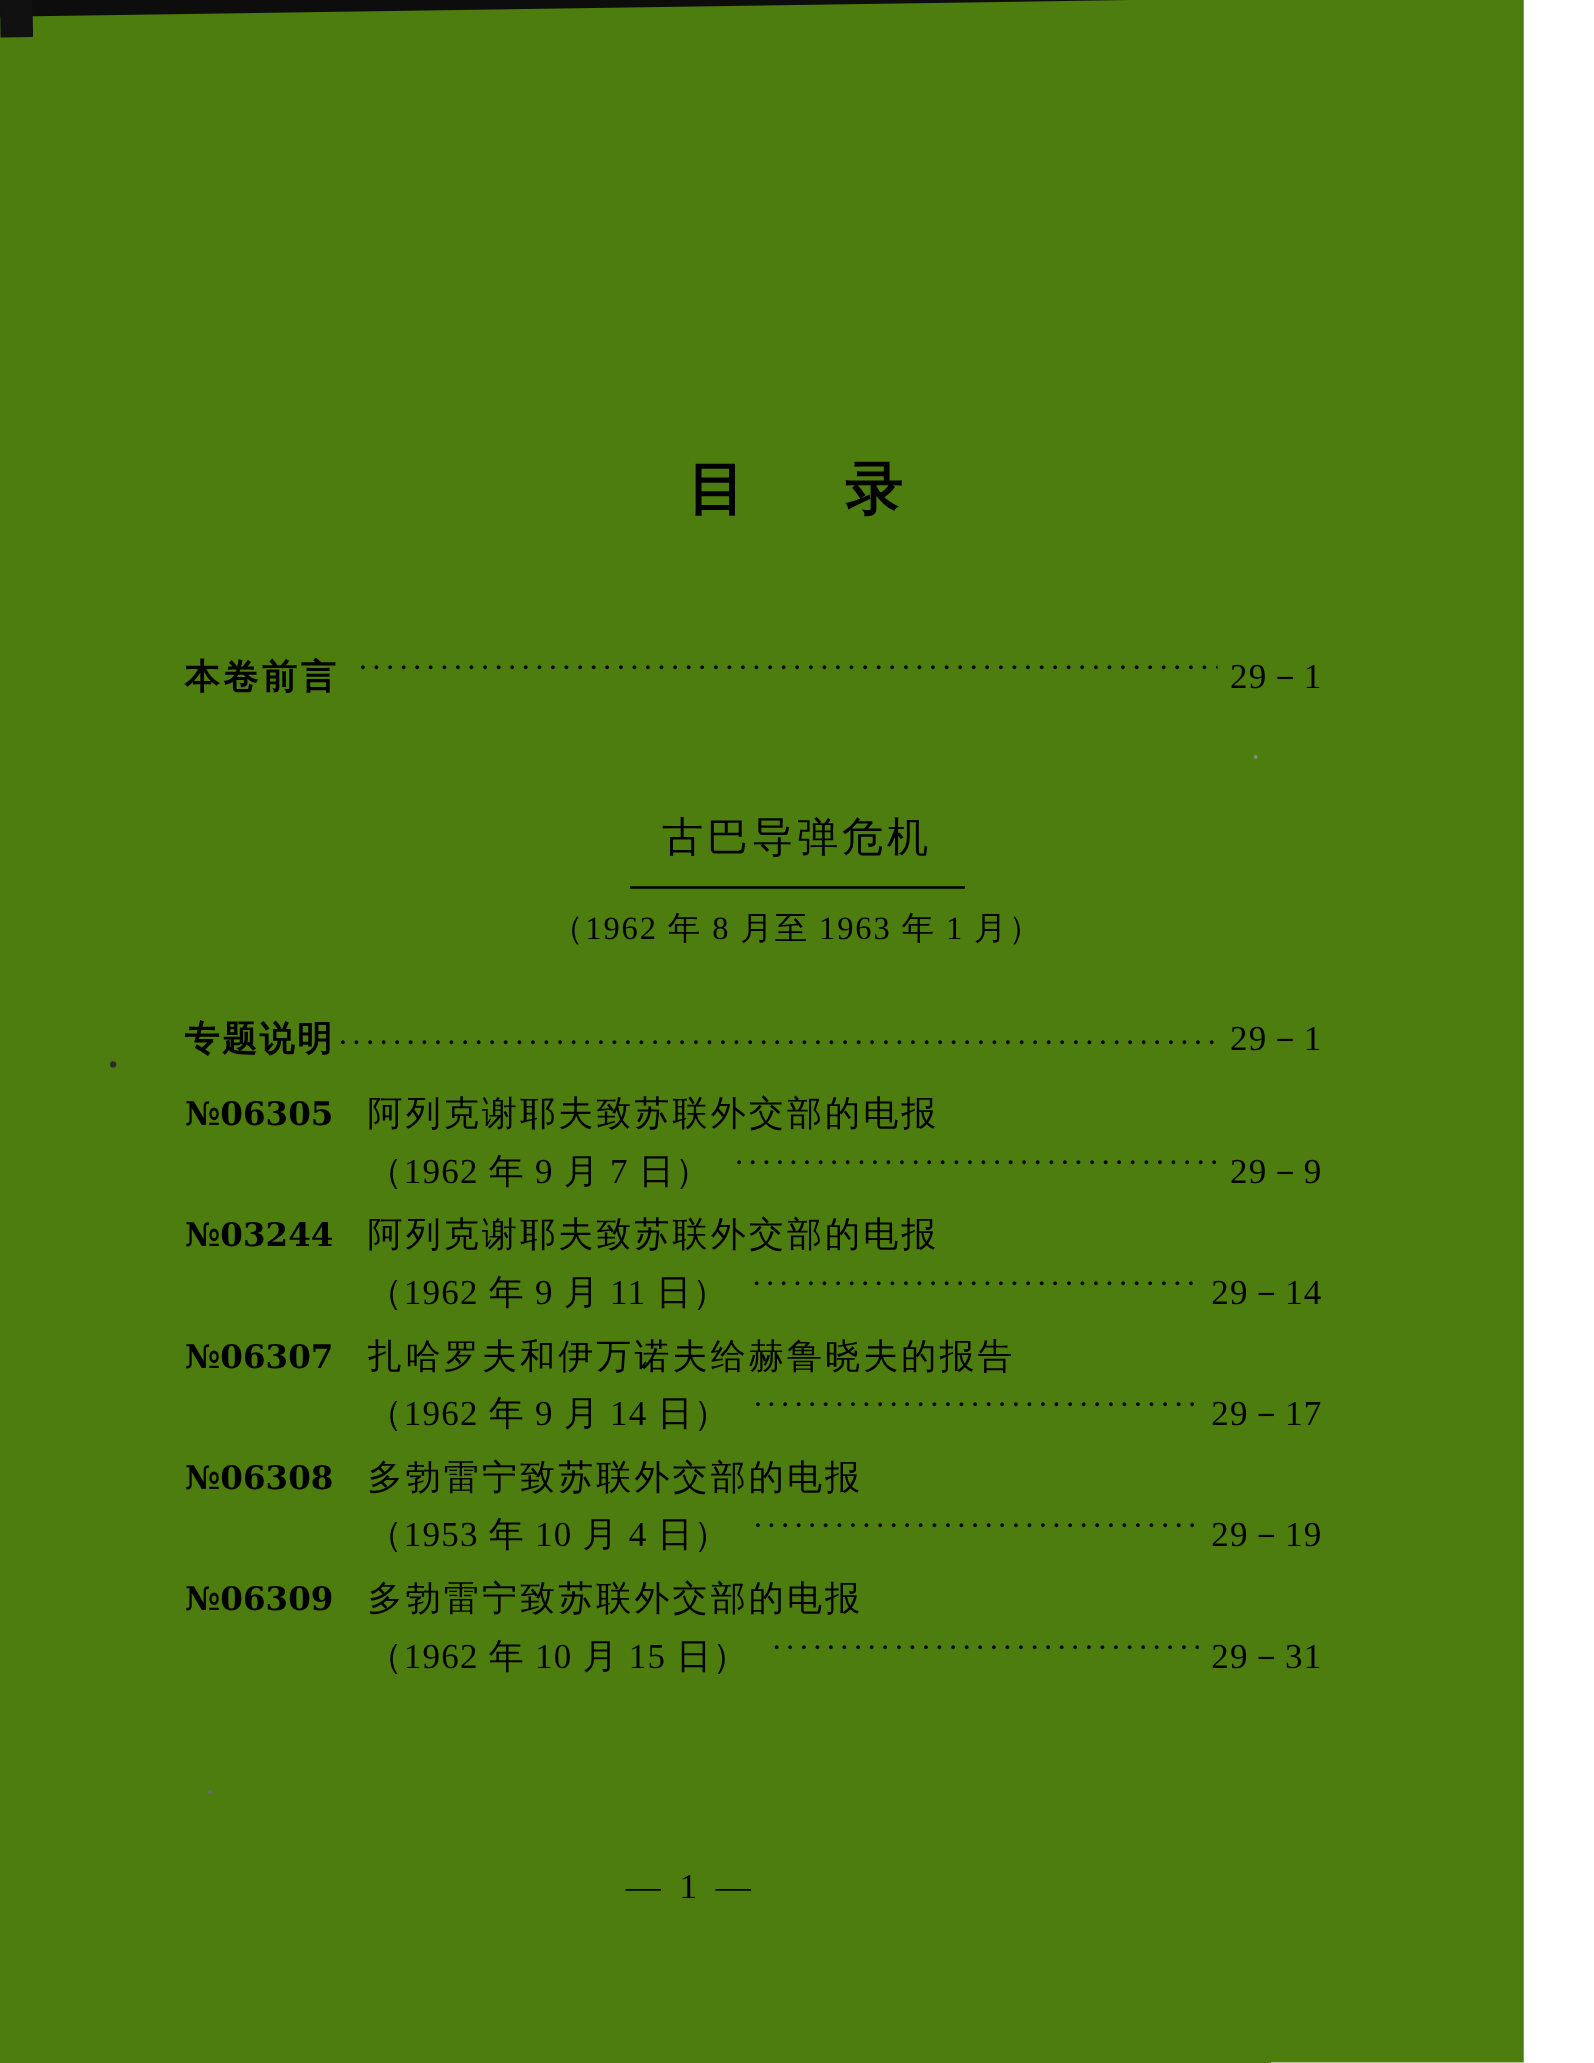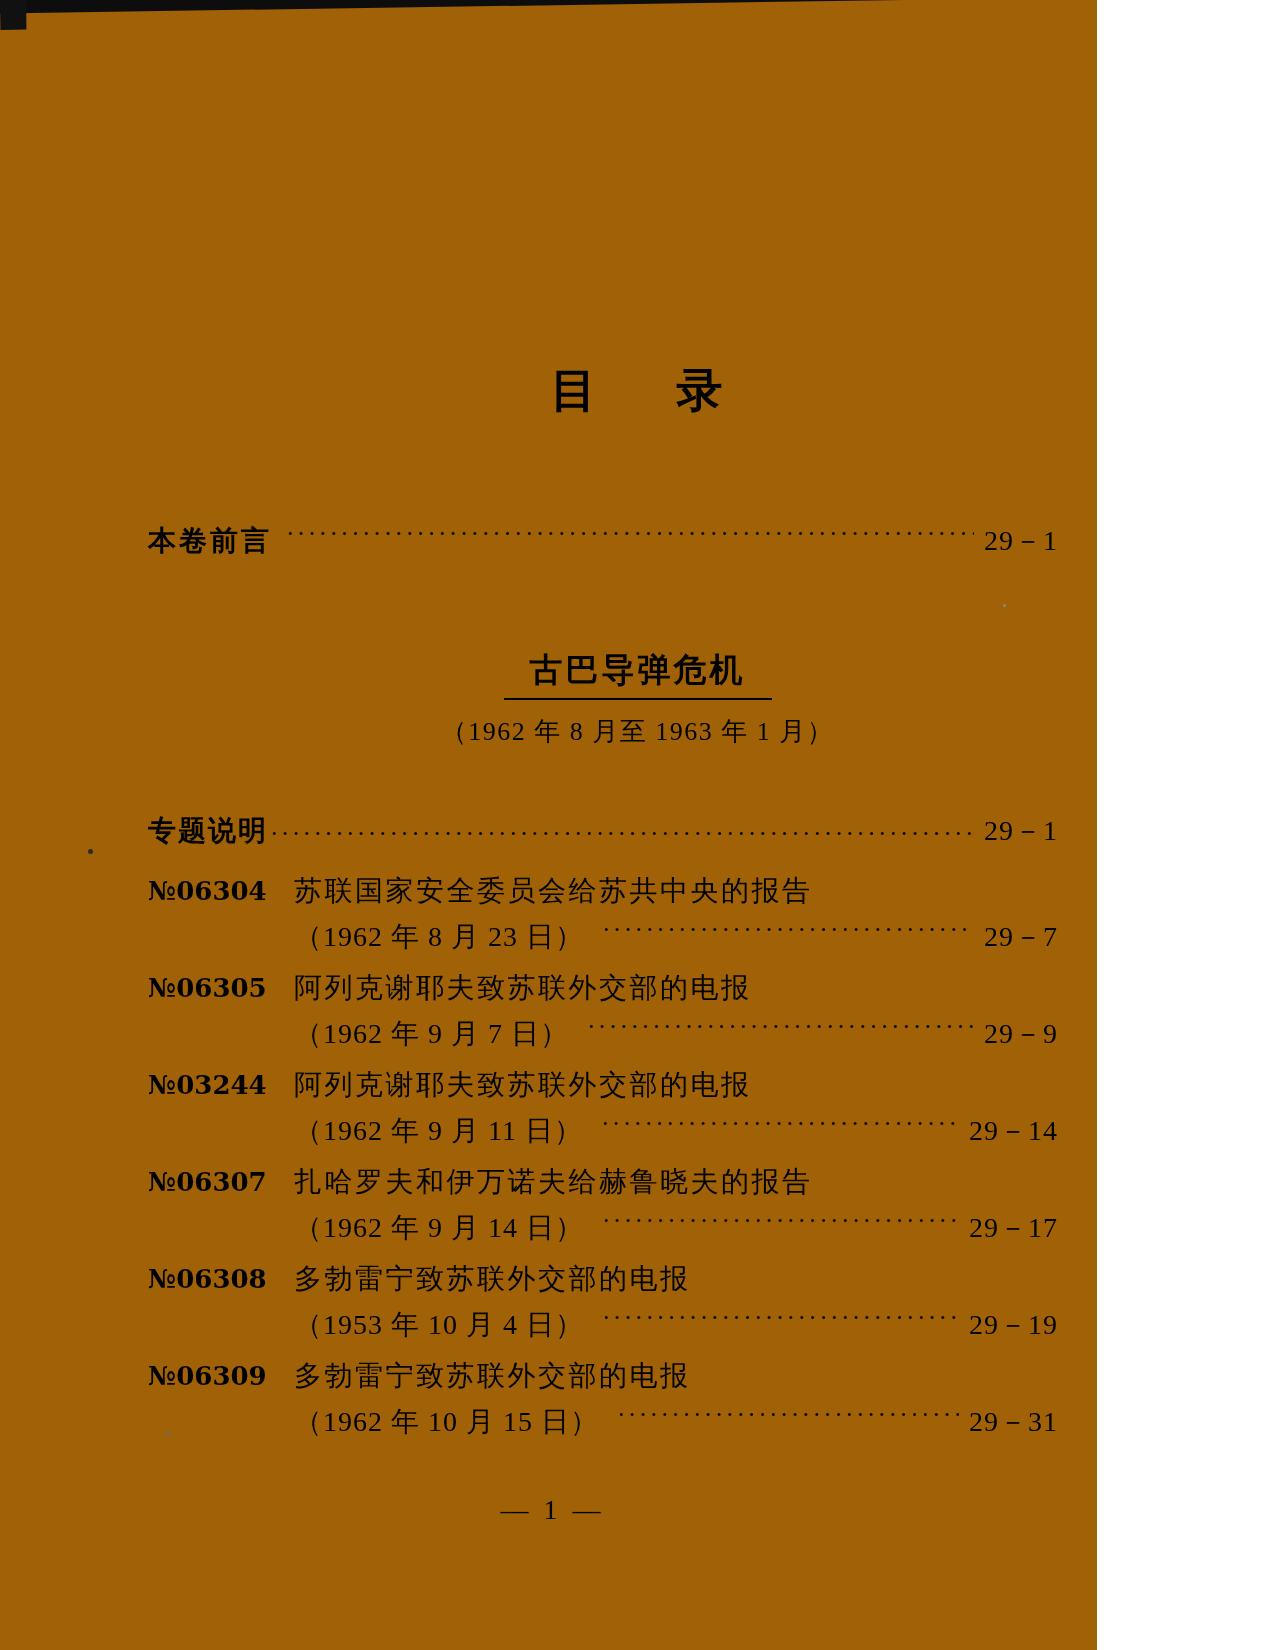--- a/index.html
+++ b/index.html
@@ -7,23 +7,23 @@
     padding: 0;
     background: #ffffff;
   }
   body {
     font-family: "Liberation Serif", "DejaVu Serif", serif;
     color: #000000;
   }
 
   .page {
     position: relative;
-    width: 1097px;
+    width: 1219px;
     height: 1650px;
-    background: #a16207;
+    background: #4d7c0f;
     overflow: hidden;
   }
 
   
   .scan-edge-top {
     position: absolute;
     left: -40px;
     top: -46px;
     width: 1400px;
     height: 60px;
@@ -120,24 +120,24 @@
   .section-head {
     position: absolute;
     left: 0;
     top: 648px;
     width: 1275px;
     text-align: center;
   }
   .section-title {
     display: inline-block;
     font-size: 33px;
-    font-weight: bold;
+    font-weight: normal;
     letter-spacing: 3px;
     font-family: "DejaVu Serif", "Liberation Serif", serif;
-    padding: 0 26px 5px 26px;
+    padding: 0 26px 16px 26px;
     border-bottom: 2.5px solid #000;
   }
   .section-dates {
     margin-top: 14px;
     font-size: 26px;
     letter-spacing: 1.5px;
   }
 
   
   .topic-row {
@@ -242,31 +242,20 @@
     </div>
 
     <div class="topic-row">
       <span class="topic-label">专题说明</span>
       <span class="leader"></span>
       <span class="pagenum">29－1</span>
     </div>
 
     <div class="entries">
 
-      <div class="entry">
-        <div class="entry-line1">
-          <span class="entry-id">№06304</span>
-          <span class="entry-title">苏联国家安全委员会给苏共中央的报告</span>
-        </div>
-        <div class="entry-line2">
-          <span class="entry-date">（1962 年 8 月 23 日）</span>
-          <span class="leader"></span>
-          <span class="pagenum">29－7</span>
-        </div>
-      </div>
 
       <div class="entry">
         <div class="entry-line1">
           <span class="entry-id">№06305</span>
           <span class="entry-title">阿列克谢耶夫致苏联外交部的电报</span>
         </div>
         <div class="entry-line2">
           <span class="entry-date">（1962 年 9 月 7 日）</span>
           <span class="leader"></span>
           <span class="pagenum">29－9</span>

